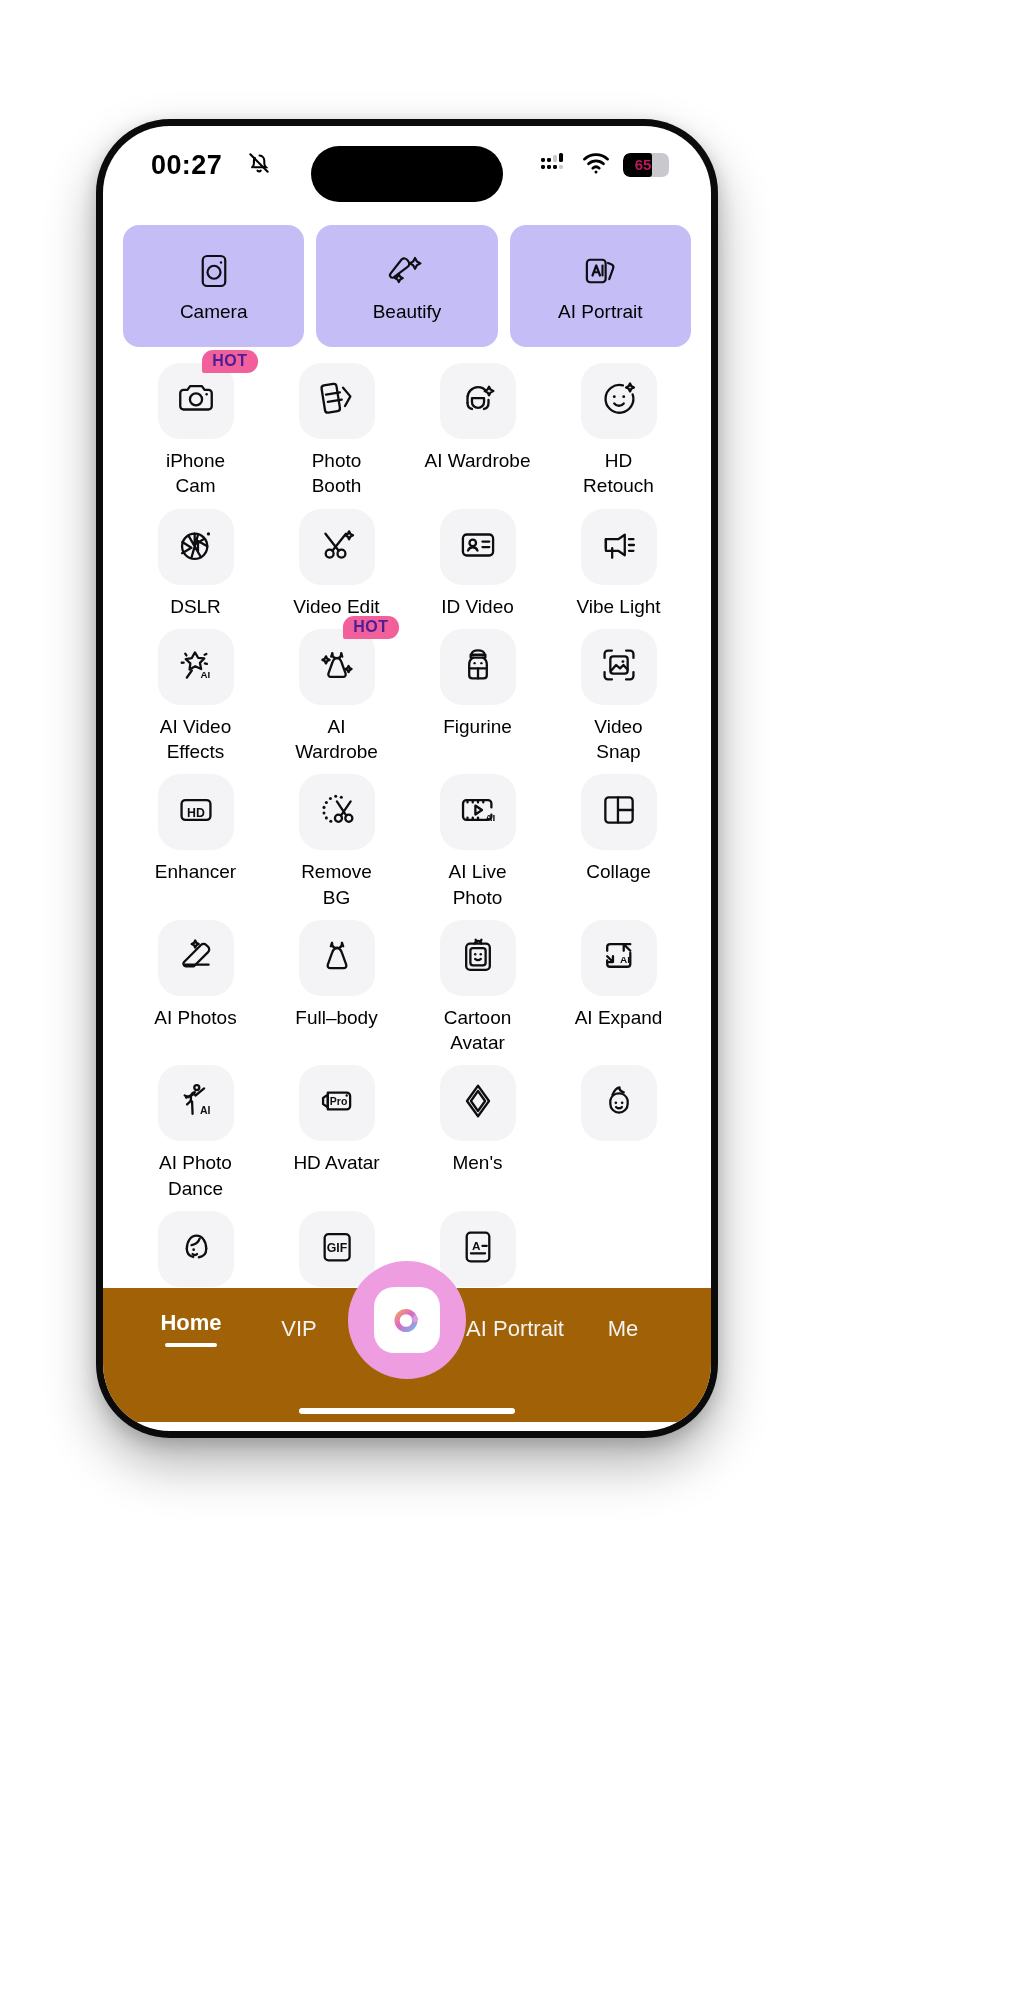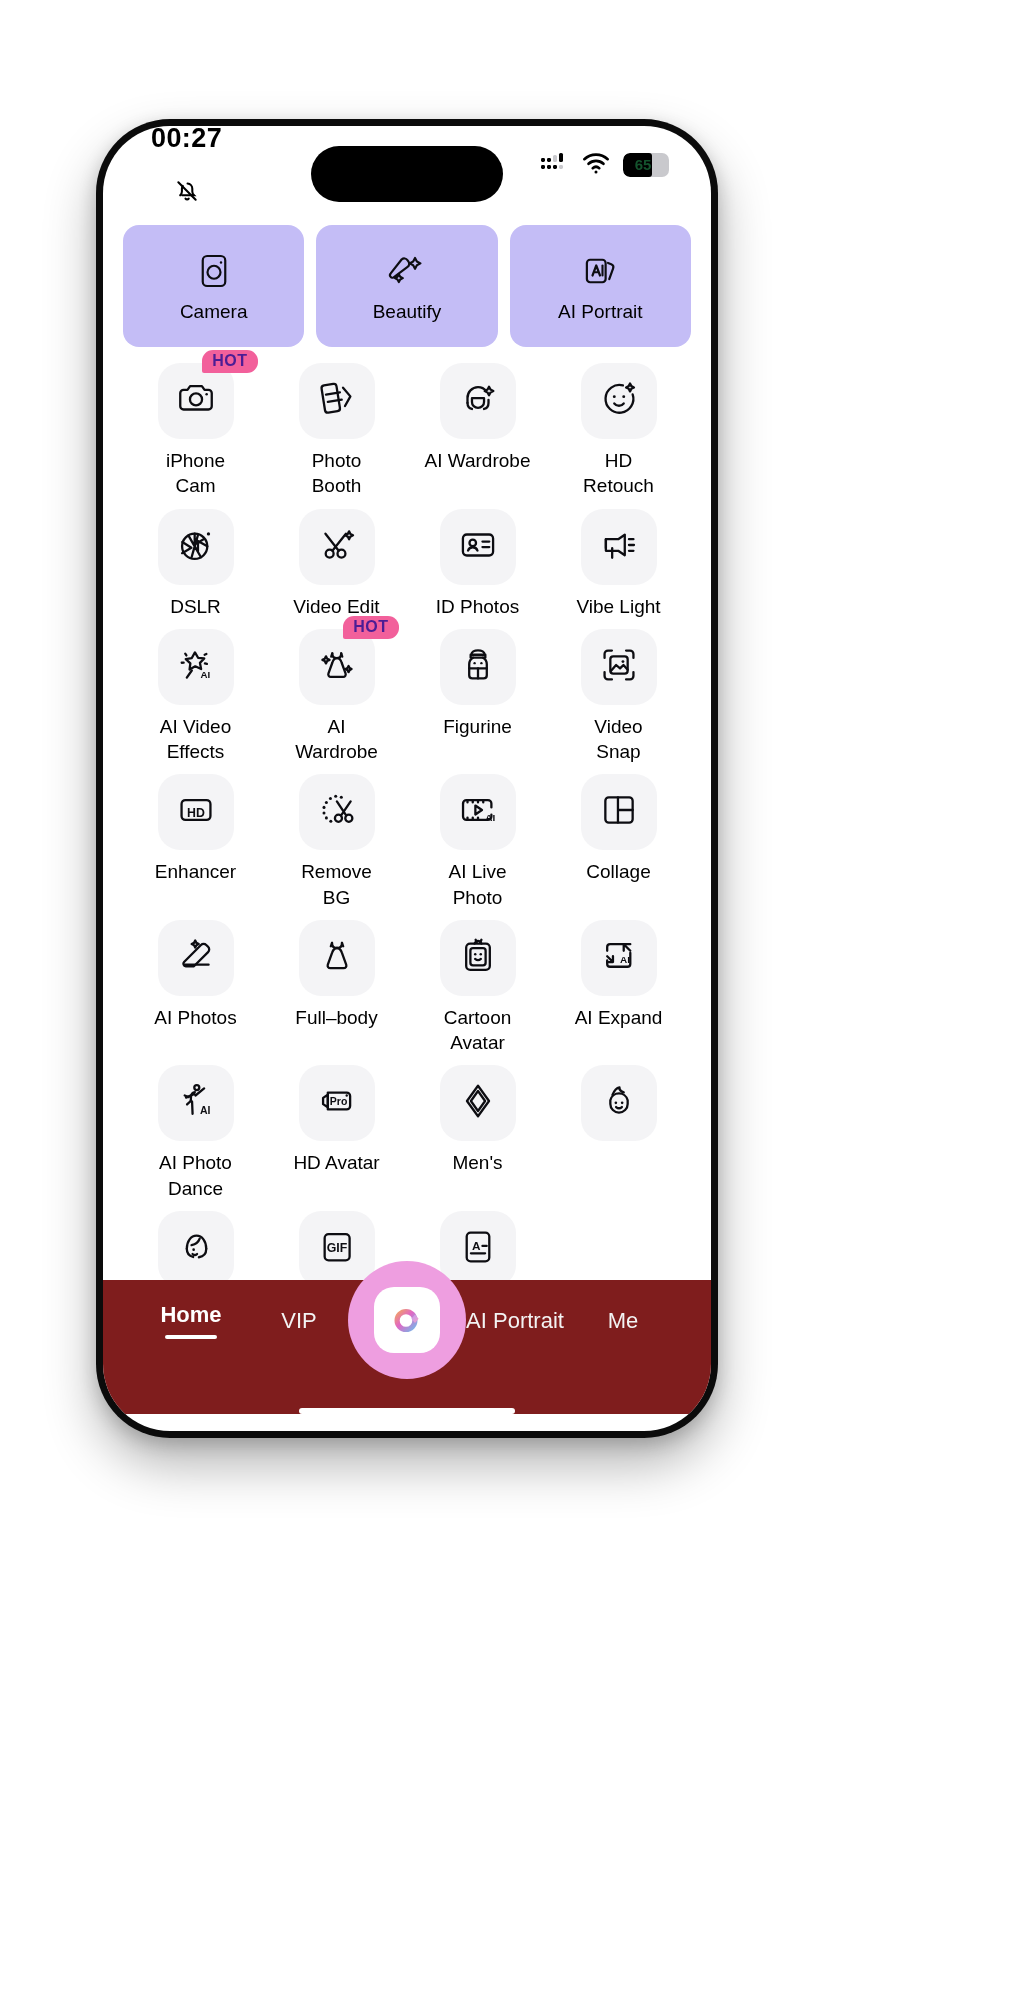--- a/index.html
+++ b/index.html
@@ -28,39 +28,39 @@
     background:#ffffff;
     overflow:hidden;
   }
   
   #status-bar{
     position:absolute;top:0;left:0;right:0;height:78px;
     display:flex;align-items:center;justify-content:space-between;
     padding:0 42px 0 48px;box-sizing:border-box;
     z-index:6;
   }
-  .status-left{display:flex;align-items:center;gap:24px;flex-direction:column;}
+  .status-left{display:flex;align-items:flex-start;gap:24px;}
   .status-time{font-size:27px;font-weight:700;color:#000;letter-spacing:.4px;}
   .status-right{display:flex;align-items:center;gap:13px;}
   #dynamic-island{
     position:absolute;left:50%;top:20px;transform:translateX(-50%);
     width:192px;height:56px;border-radius:28px;background:#000;
     z-index:7;
   }
   .batt{
     position:relative;width:46px;height:24px;border-radius:7px;
     background:#c9c9cd;display:flex;align-items:center;overflow:hidden;
   }
   .batt-fill{
     position:absolute;left:0;top:0;bottom:0;width:64%;
     background:#000;border-radius:7px 3px 3px 7px;
   }
   .batt-num{
     position:relative;z-index:2;width:100%;text-align:center;
-    font-size:15px;font-weight:700;color:#14532d;line-height:24px;
+    font-size:15px;font-weight:700;color:#be185d;line-height:24px;
     padding-right:6px;box-sizing:border-box;
   }
   
   #app-content{
     position:absolute;left:0;right:0;top:78px;bottom:0;
     overflow:hidden;
   }
   
   #feature-cards{
     display:flex;gap:12px;
@@ -98,22 +98,22 @@
   }
   .hot-badge{
     position:absolute;top:-13px;right:-24px;
     background:#f2609b;color:#4c1d95;
     font-size:16px;font-weight:700;letter-spacing:.5px;
     padding:3px 10px 4px 10px;border-radius:11px 11px 11px 2px;
     line-height:1;
   }
   
   #tab-bar{
-    position:absolute;left:0;right:0;bottom:17px;height:134px;
-    background:#7f1d1d;z-index:8;
+    position:absolute;left:0;right:0;bottom:9px;height:134px;
+    background:#a16207;z-index:8;
     display:flex;align-items:flex-start;
   }
   .tab-row{
     width:100%;display:flex;align-items:center;
     padding:22px 34px 0 34px;box-sizing:border-box;
   }
   .tab{
     flex:1;display:flex;flex-direction:column;align-items:center;gap:7px;
     color:#ffffff;font-size:22px;
   }
@@ -291,21 +291,21 @@
           </div>
           <div class="tool">
             <span class="tool-tile">
               <span><svg width="42" height="42" viewBox="0 0 32 32" fill="none" stroke="#0d0d12" stroke-width="1.75" stroke-linecap="round" stroke-linejoin="round">
                   <rect x="4.5" y="8" width="23" height="16" rx="3"></rect>
                   <circle cx="12" cy="14.4" r="2.5"></circle>
                   <path d="M8.4 20.2c.6-1.7 2-2.5 3.6-2.5s3 .8 3.6 2.5"></path>
                   <path d="M19.4 13.4h5.2M19.4 17.6h5.2"></path>
                 </svg></span>
             </span>
-            <span class="tool-label">ID Photos</span>
+            <span class="tool-label">ID Video</span>
           </div>
           <div class="tool">
             <span class="tool-tile">
               <span><svg width="42" height="42" viewBox="0 0 32 32" fill="none" stroke="#0d0d12" stroke-width="1.75" stroke-linecap="round" stroke-linejoin="round">
                   <path d="M6 11.6h9.4l5 -3.4v15.6l-5-3.4H6Z"></path>
                   <path d="M6 11.6v6.8"></path>
                   <path d="M10.8 18.4v7.4"></path>
                   <path d="M23.6 11.6h3.4M23.6 16h3.8M23.6 20.4h3.4"></path>
                 </svg></span>
             </span>

